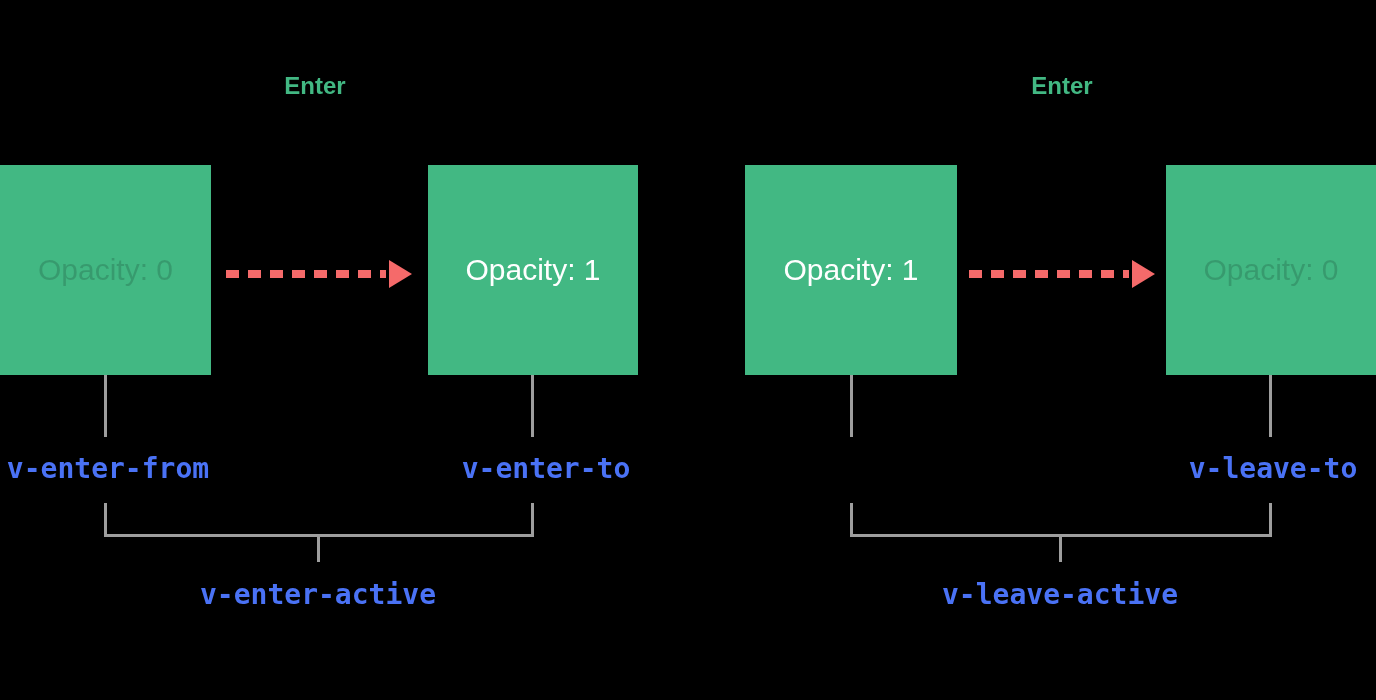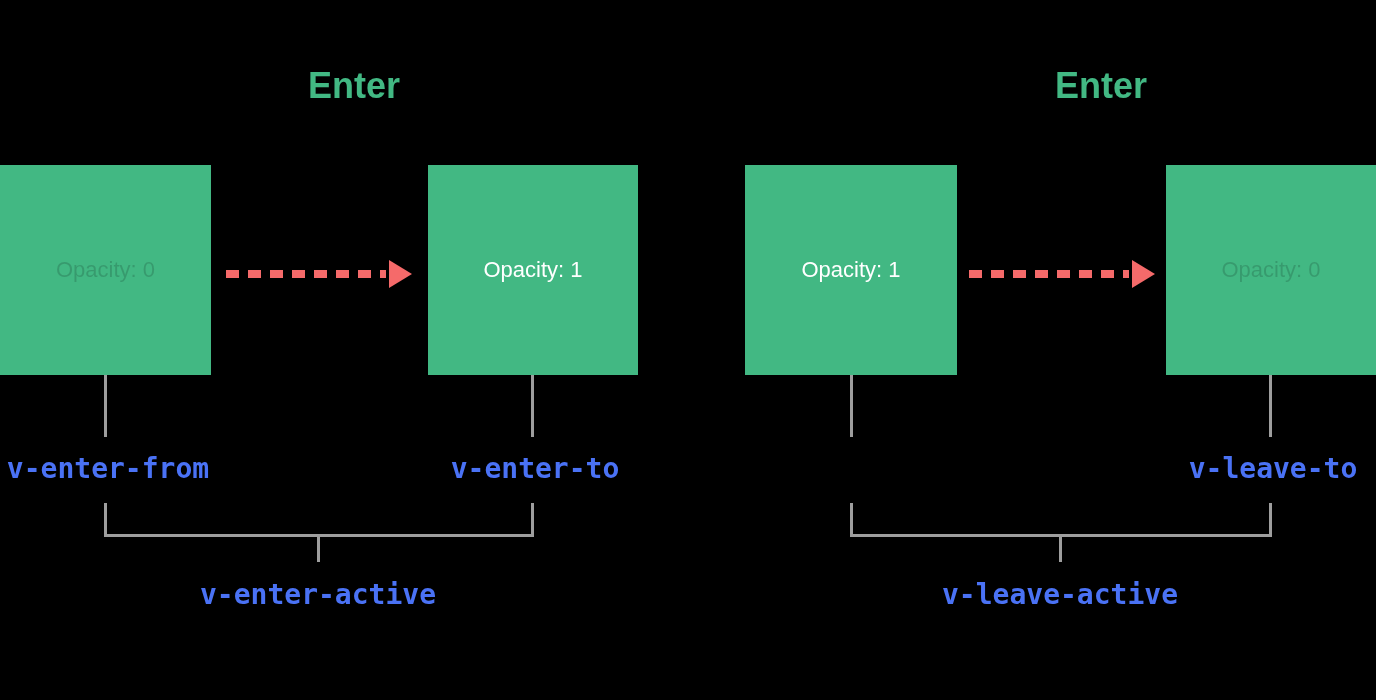--- a/index.html
+++ b/index.html
@@ -8,22 +8,22 @@
     width: 1376px;
     height: 700px;
     background: #000;
     overflow: hidden;
     font-family: "Liberation Sans", sans-serif;
   }
   .panel-title {
     position: absolute;
     top: 68px;
     width: 170px;
-    text-align: right;
-    font-size: 36px;
+    text-align: center;
+    font-size: 24px;
     font-weight: bold;
     color: #42b883;
     line-height: 36px;
   }
   #enter-title { left: 230px; }
   #leave-title { left: 977px; }
 
   .box {
     position: absolute;
     top: 165px;
@@ -32,21 +32,21 @@
     display: flex;
     align-items: center;
     justify-content: center;
   }
   #enter-from-box { left: 0px;    width: 211px; }
   #enter-to-box   { left: 428px;  width: 210px; }
   #leave-from-box { left: 745px;  width: 212px; }
   #leave-to-box   { left: 1166px; width: 210px; }
 
   .opacity-label {
-    font-size: 22px;
+    font-size: 30px;
     line-height: 30px;
     color: #ffffff;
     white-space: nowrap;
   }
   .opacity-label.faded { color: rgba(0, 0, 0, 0.16); }
 
   .arrow-line {
     position: absolute;
     top: 270px;
     height: 8px;
@@ -86,21 +86,21 @@
     text-align: center;
     font-family: "DejaVu Sans Mono", "Liberation Mono", monospace;
     font-weight: bold;
     font-size: 28px;
     line-height: 34px;
     color: #4a72f5;
     white-space: nowrap;
   }
   .row1 { top: 452px; }
   #enter-from-label { left: -62px;  }
-  #enter-to-label   { left: 365px;  }
+  #enter-to-label   { left: 376px;  }
   #leave-from-label { left: 684px;  }
   #leave-to-label   { left: 1103px; }
 
   .bracket {
     position: absolute;
     top: 503px;
     height: 31px;
     border-left: 3px solid #9e9e9e;
     border-right: 3px solid #9e9e9e;
     border-bottom: 3px solid #9e9e9e;

